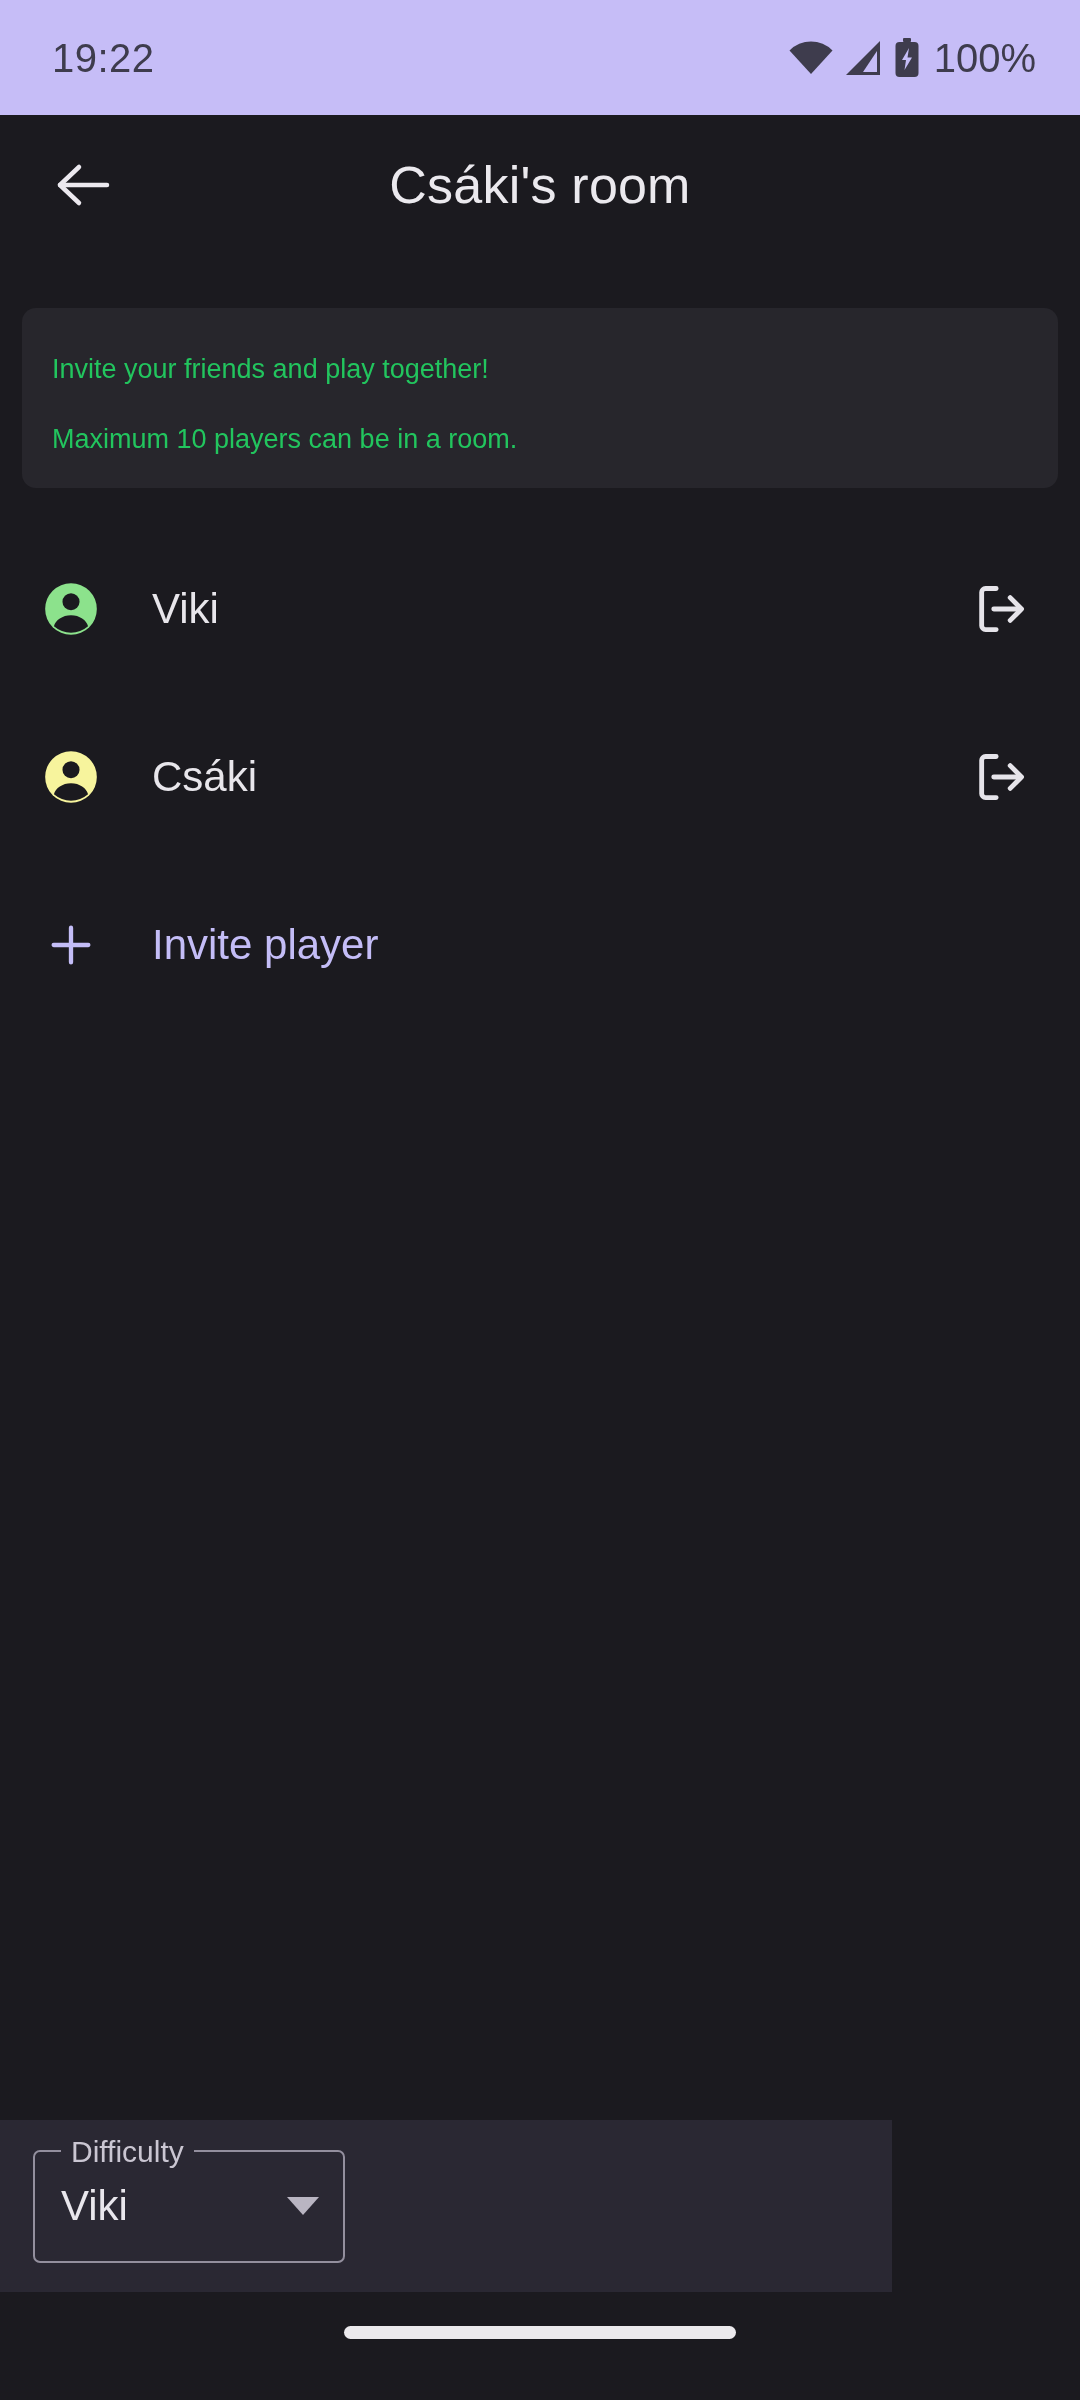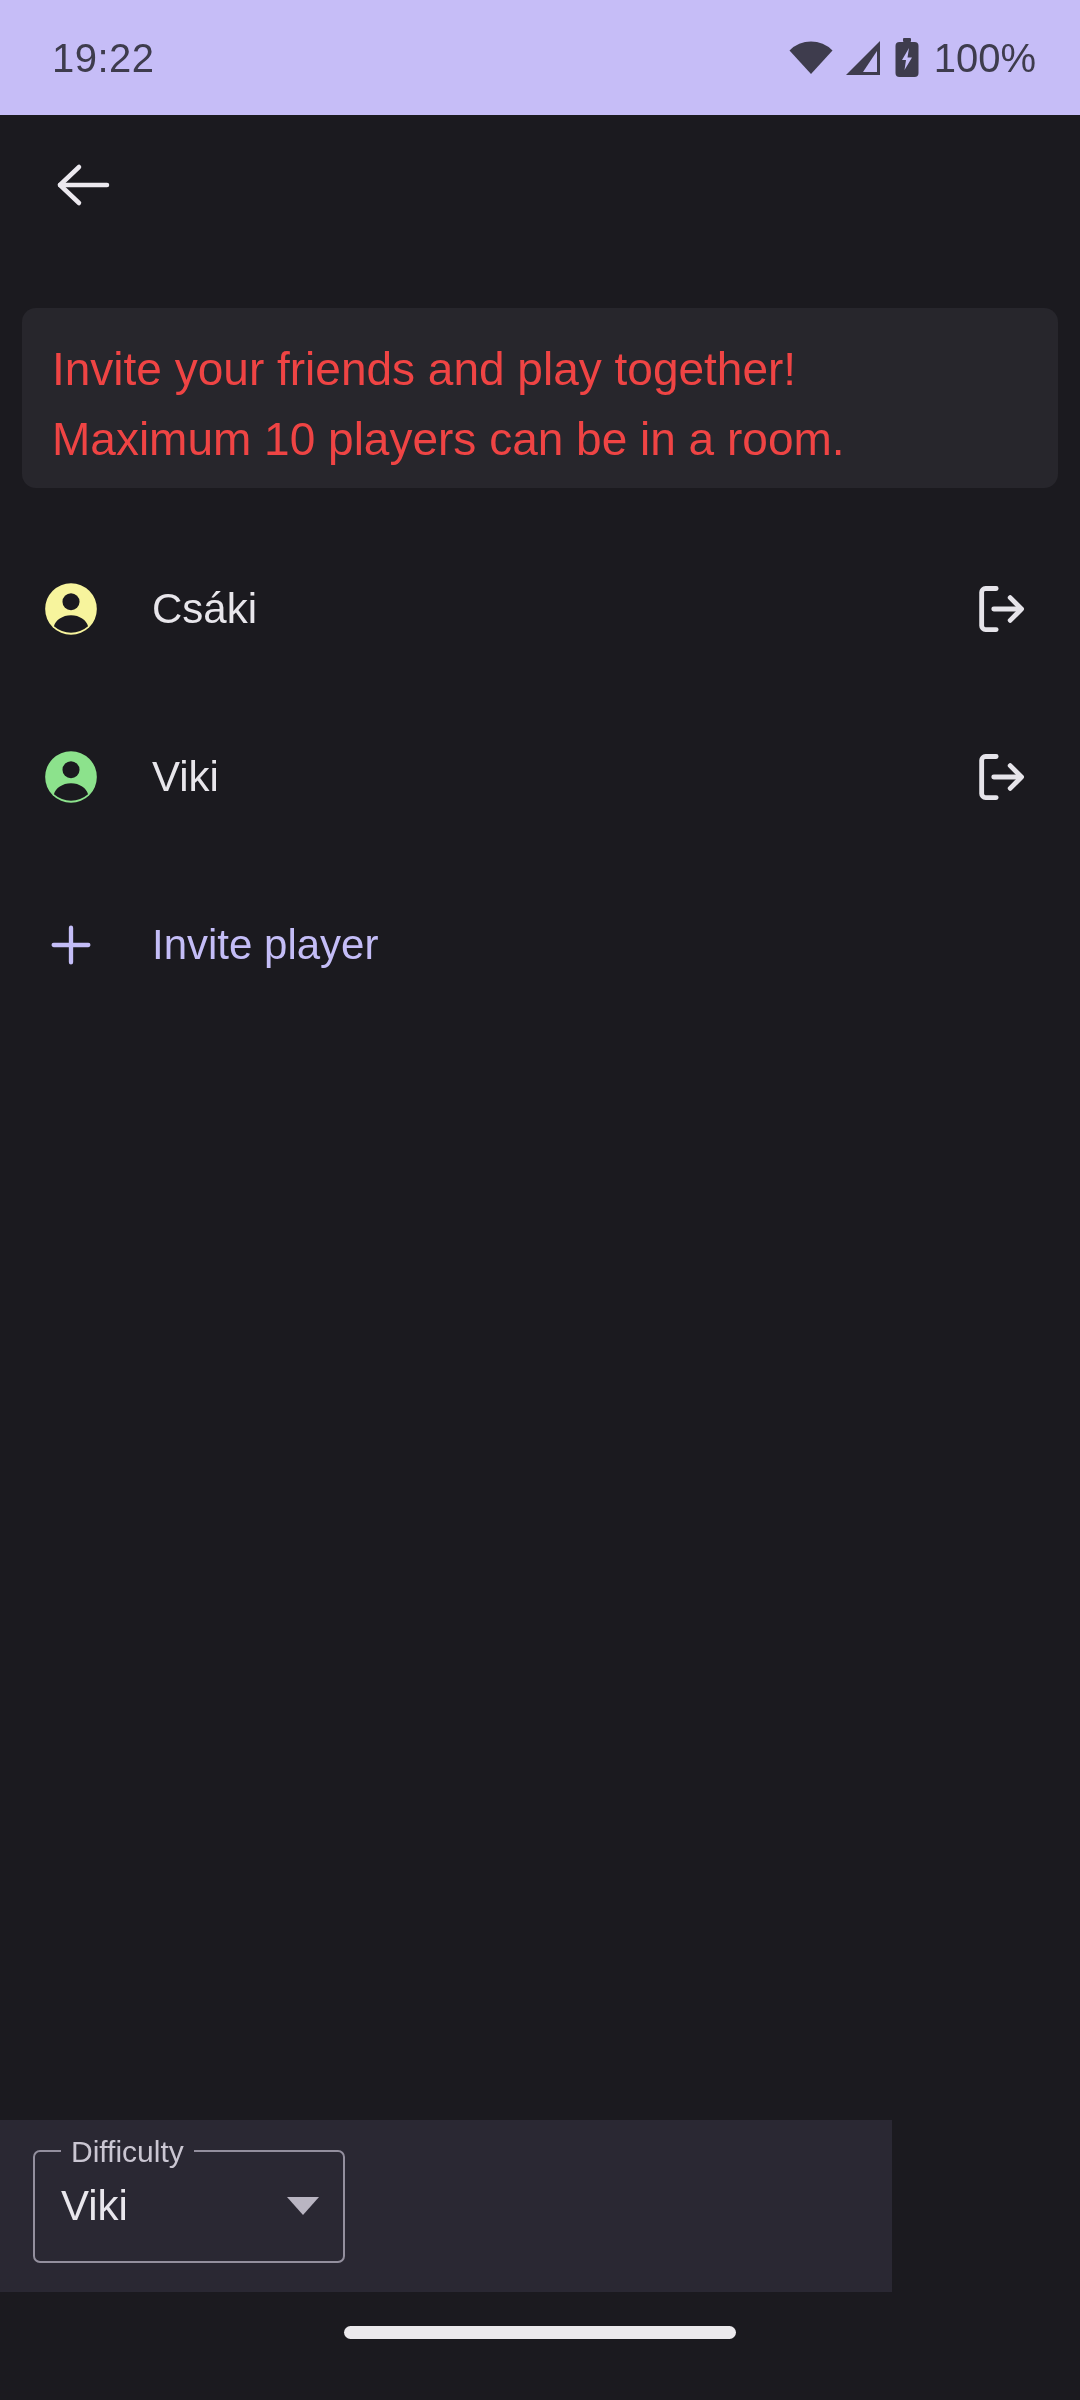--- a/index.html
+++ b/index.html
@@ -39,21 +39,21 @@
     width:1080px; text-align:center;
     font-size:52px; color:#ebe9ee; font-weight:400; letter-spacing:.2px;
   }
 
   
   .info-card{
     position:absolute; left:22px; top:308px; width:1036px; height:180px;
     background:#27262c; border-radius:14px;
     padding:26px 30px 0 30px;
   }
-  .info-line{ font-size:46px; color:#ef4444; line-height:70px; }
+  .info-line{ font-size:27px; color:#22c55e; line-height:70px; }
 
   
   .list{ position:absolute; left:0; top:525px; width:1080px; }
   .player-row{
     position:relative; height:168px; display:flex; align-items:center;
     padding:0 44px 0 40px; cursor:pointer;
   }
   .avatar{ width:62px; height:62px; flex:0 0 62px; }
   .player-name{
     margin-left:50px; font-size:42px; color:#e8e6eb; flex:1 1 auto;
@@ -129,61 +129,62 @@
     </div>
   </div>
 
   <div class="appbar">
     <div class="back-btn">
       <svg width="56" height="52" viewBox="0 0 56 52">
         <path d="M24 8 L5 26 L24 44" fill="none" stroke="#ece9ef" stroke-width="4.5" stroke-linecap="round" stroke-linejoin="round"></path>
         <path d="M5 26 L52 26" fill="none" stroke="#ece9ef" stroke-width="4.5" stroke-linecap="round"></path>
       </svg>
     </div>
+    <div class="appbar-title">Csáki's room</div>
   </div>
 
   <div class="info-card">
     <div class="info-line">Invite your friends and play together!</div>
     <div class="info-line">Maximum 10 players can be in a room.</div>
   </div>
 
   <div class="list">
+
+    <div class="player-row">
+      <svg class="avatar" viewBox="0 0 24 24">
+        <path d="M12 2a10 10 0 1 0 0 20 10 10 0 0 0 0-20z" fill="#8ce28c"></path>
+        <circle cx="12" cy="9.2" r="3.3" fill="#1b1a1f"></circle>
+        <path d="M12 14.4c-3.3 0-6 1.9-6.6 4.3a10 10 0 0 0 13.2 0c-.6-2.4-3.3-4.3-6.6-4.3z" fill="#1b1a1f"></path>
+      </svg>
+      <div class="player-name">Viki</div>
+      <div class="leave-btn">
+        <svg width="58" height="58" viewBox="0 0 24 24">
+          <path d="M10 3.5H5.6A1.6 1.6 0 0 0 4 5.1v13.8a1.6 1.6 0 0 0 1.6 1.6H10" fill="none" stroke="#e6e4ea" stroke-width="2" stroke-linecap="round" stroke-linejoin="round"></path>
+          <path d="M9 12h11" fill="none" stroke="#e6e4ea" stroke-width="2" stroke-linecap="round"></path>
+          <path d="M15.8 7.3 20.5 12l-4.7 4.7" fill="none" stroke="#e6e4ea" stroke-width="2" stroke-linecap="round" stroke-linejoin="round"></path>
+        </svg>
+      </div>
+    </div>
 
     <div class="player-row">
       <svg class="avatar" viewBox="0 0 24 24">
         <path d="M12 2a10 10 0 1 0 0 20 10 10 0 0 0 0-20z" fill="#f7f49d"></path>
         <circle cx="12" cy="9.2" r="3.3" fill="#1b1a1f"></circle>
         <path d="M12 14.4c-3.3 0-6 1.9-6.6 4.3a10 10 0 0 0 13.2 0c-.6-2.4-3.3-4.3-6.6-4.3z" fill="#1b1a1f"></path>
       </svg>
       <div class="player-name">Csáki</div>
       <div class="leave-btn">
         <svg width="58" height="58" viewBox="0 0 24 24">
           <path d="M10 3.5H5.6A1.6 1.6 0 0 0 4 5.1v13.8a1.6 1.6 0 0 0 1.6 1.6H10" fill="none" stroke="#e6e4ea" stroke-width="2" stroke-linecap="round" stroke-linejoin="round"></path>
           <path d="M9 12h11" fill="none" stroke="#e6e4ea" stroke-width="2" stroke-linecap="round"></path>
           <path d="M15.8 7.3 20.5 12l-4.7 4.7" fill="none" stroke="#e6e4ea" stroke-width="2" stroke-linecap="round" stroke-linejoin="round"></path>
         </svg>
       </div>
     </div>
 
-    <div class="player-row">
-      <svg class="avatar" viewBox="0 0 24 24">
-        <path d="M12 2a10 10 0 1 0 0 20 10 10 0 0 0 0-20z" fill="#8ce28c"></path>
-        <circle cx="12" cy="9.2" r="3.3" fill="#1b1a1f"></circle>
-        <path d="M12 14.4c-3.3 0-6 1.9-6.6 4.3a10 10 0 0 0 13.2 0c-.6-2.4-3.3-4.3-6.6-4.3z" fill="#1b1a1f"></path>
-      </svg>
-      <div class="player-name">Viki</div>
-      <div class="leave-btn">
-        <svg width="58" height="58" viewBox="0 0 24 24">
-          <path d="M10 3.5H5.6A1.6 1.6 0 0 0 4 5.1v13.8a1.6 1.6 0 0 0 1.6 1.6H10" fill="none" stroke="#e6e4ea" stroke-width="2" stroke-linecap="round" stroke-linejoin="round"></path>
-          <path d="M9 12h11" fill="none" stroke="#e6e4ea" stroke-width="2" stroke-linecap="round"></path>
-          <path d="M15.8 7.3 20.5 12l-4.7 4.7" fill="none" stroke="#e6e4ea" stroke-width="2" stroke-linecap="round" stroke-linejoin="round"></path>
-        </svg>
-      </div>
-    </div>
-
     <div class="invite-row">
       <div class="plus-icon">
         <svg width="52" height="52" viewBox="0 0 24 24">
           <path d="M12 4v16M4 12h16" fill="none" stroke="#c4bdf7" stroke-width="2" stroke-linecap="round"></path>
         </svg>
       </div>
       <div class="invite-label">Invite player</div>
     </div>
 
   </div>

